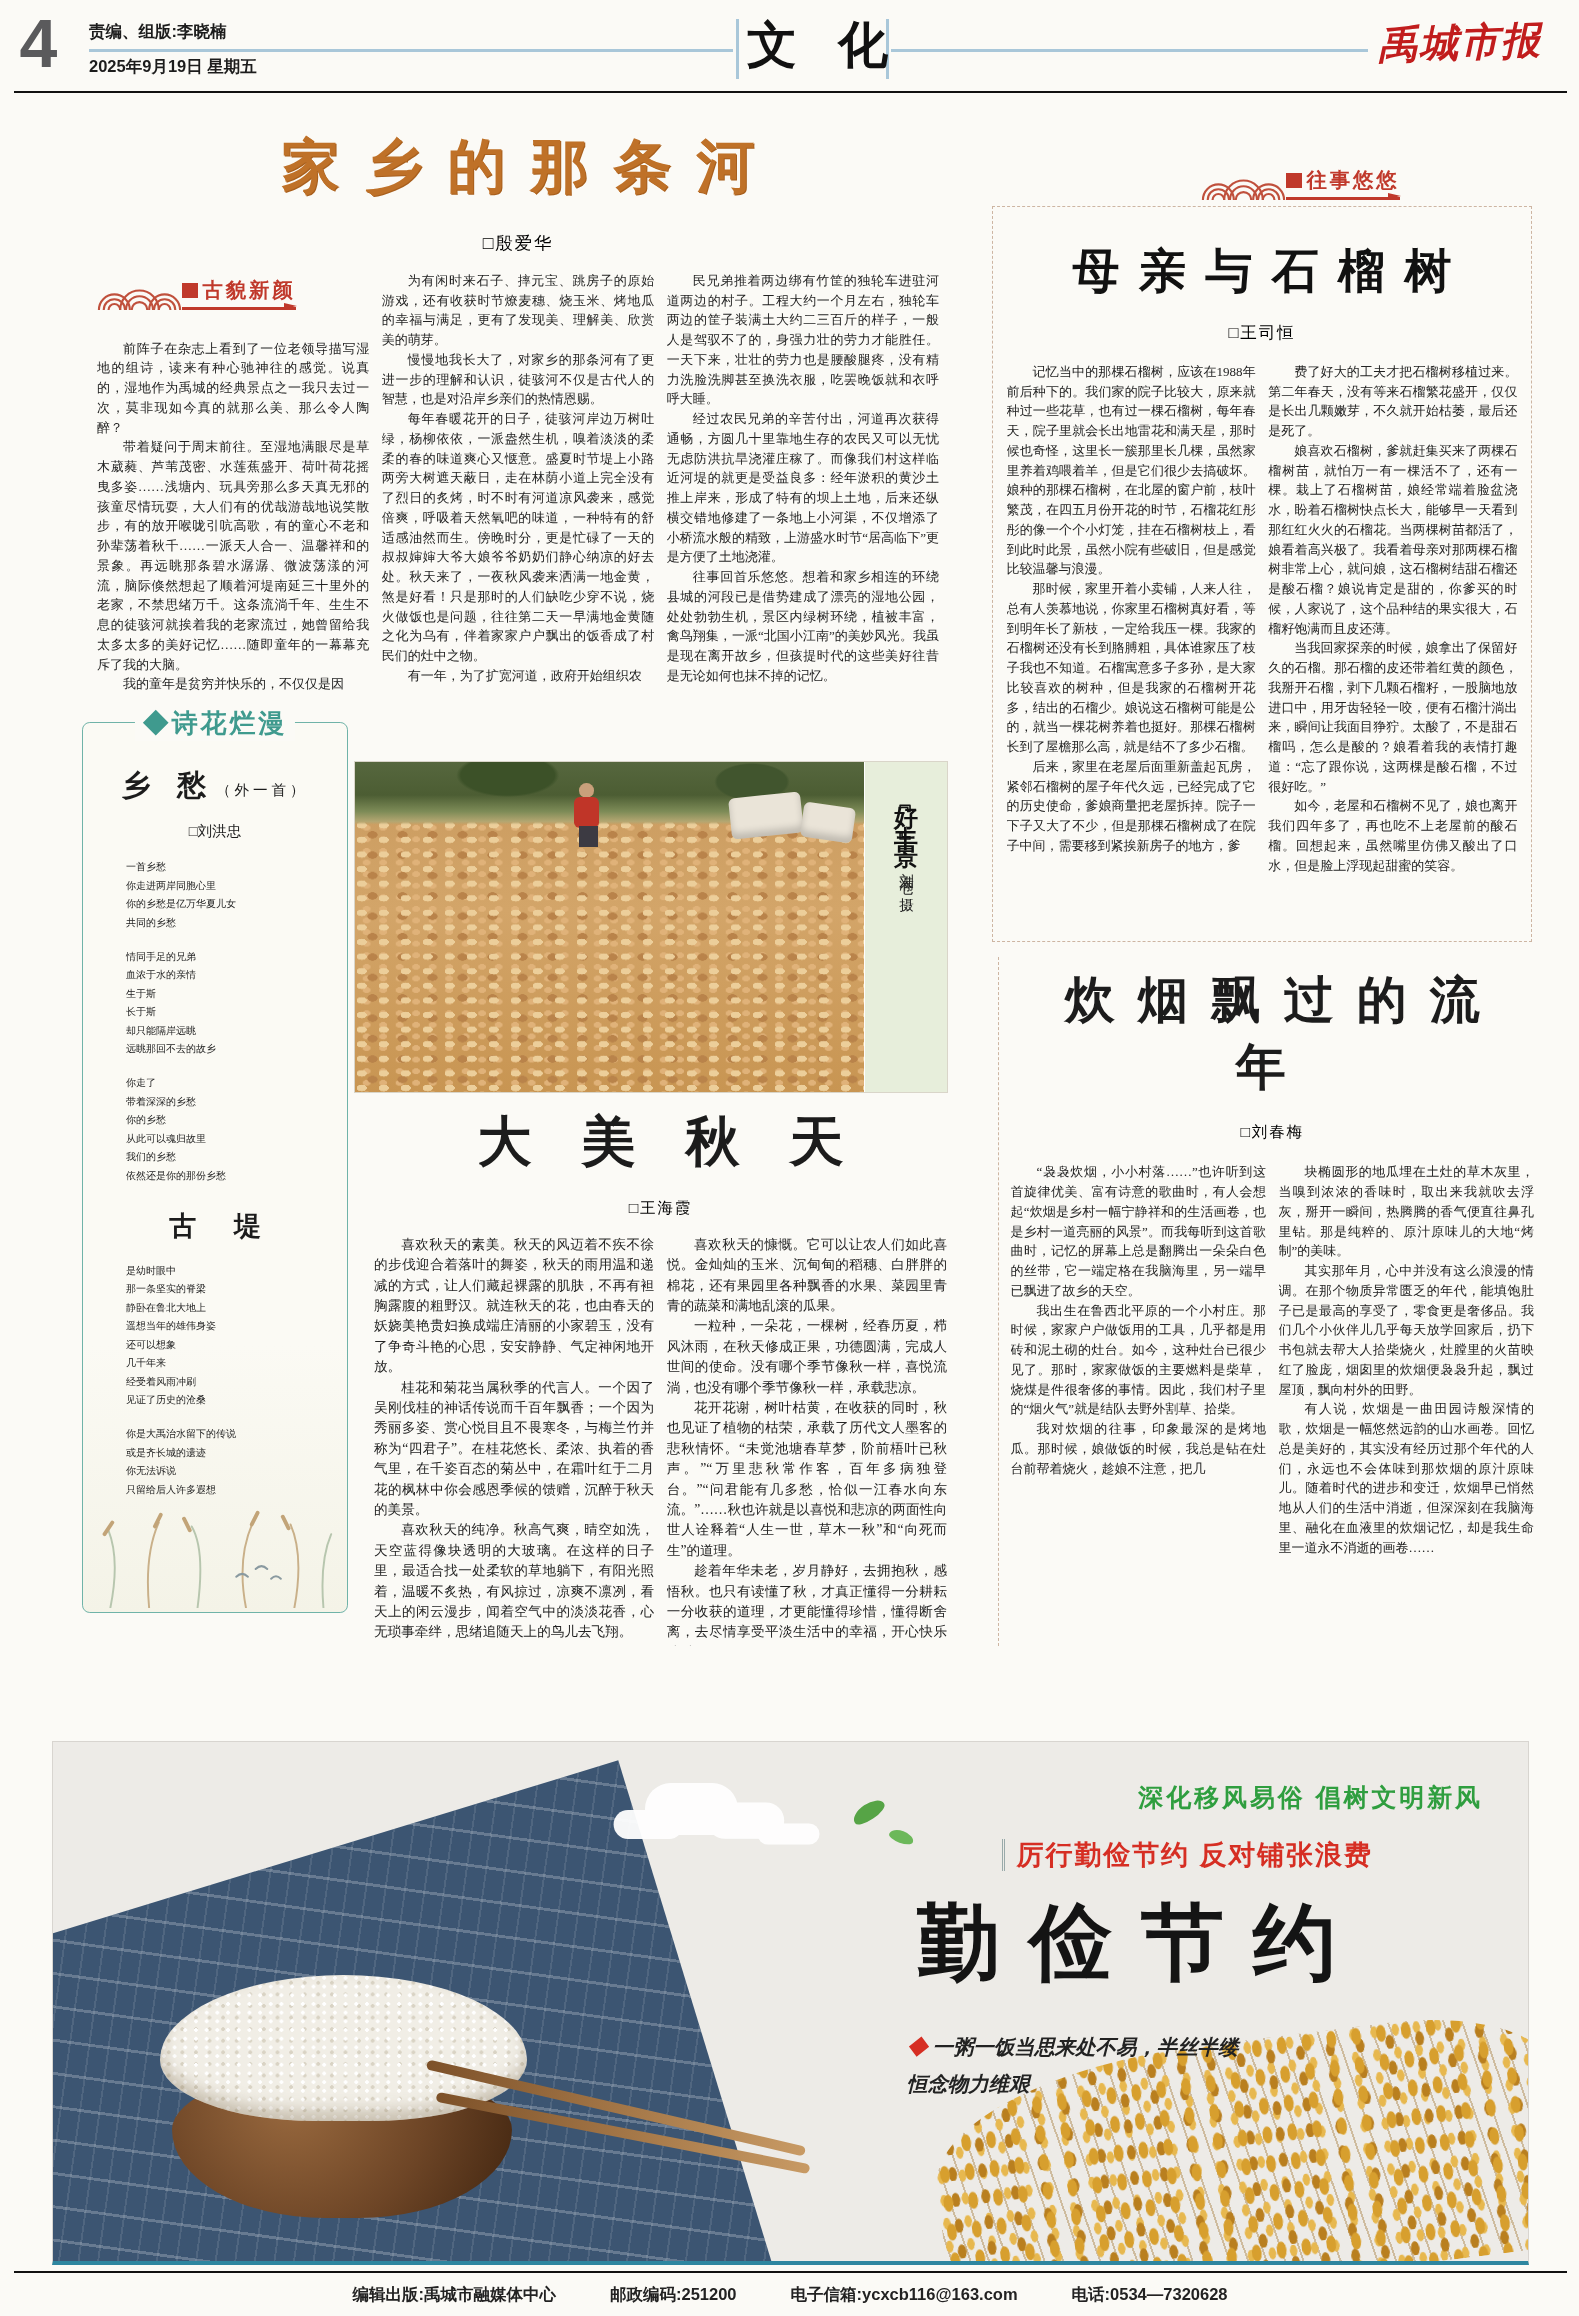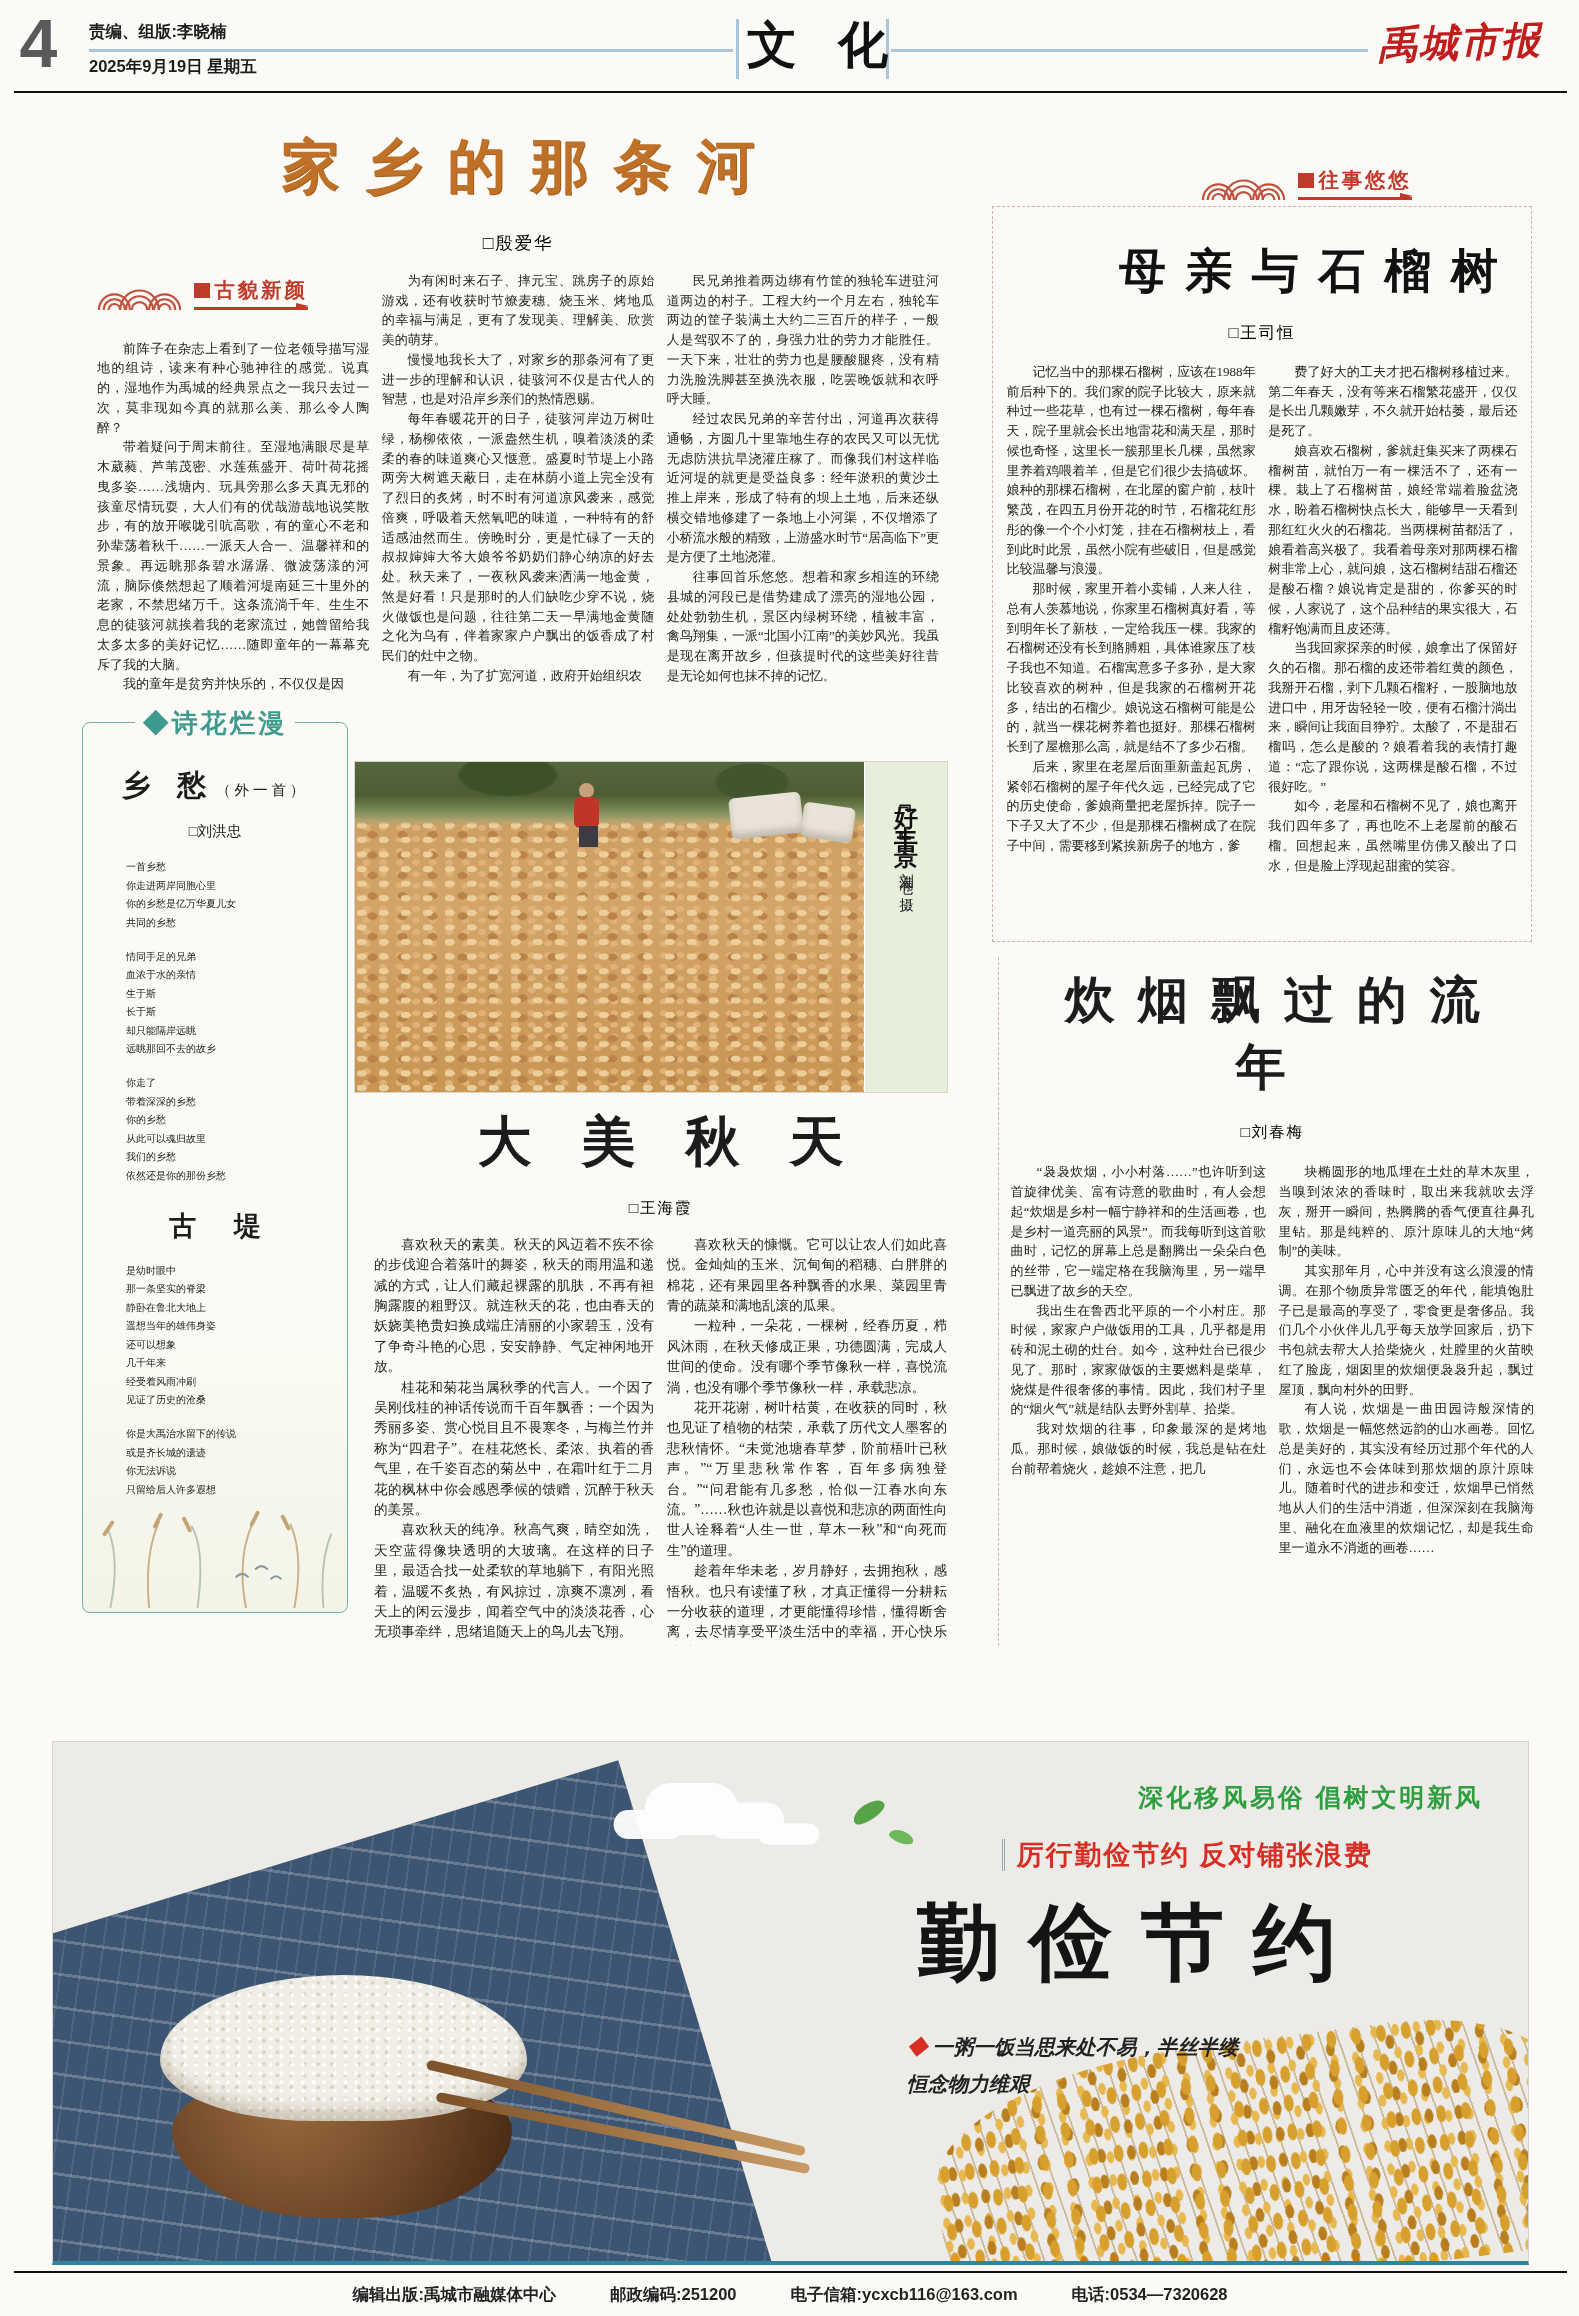--- a/index.html
+++ b/index.html
@@ -15,39 +15,39 @@
   .vb1{left:736px;} .vb2{left:886px;}
   .secttl{position:absolute;left:747px;top:11.6px;font:900 50px "Liberation Sans",sans-serif;letter-spacing:13.6px;color:#111;}
   .brand{position:absolute;left:1378px;top:15.5px;font:900 39px "Liberation Serif",serif;color:#c11d1d;
          letter-spacing:1.9px;transform:rotate(-2deg);font-style:italic;}
   .toprule{position:absolute;left:13.6px;top:91px;width:1553px;height:1.9px;background:#111;}
   
   .cols{display:flex;gap:12.6px;}
   .col{flex:1;overflow:hidden;}
   .col p{margin:0;text-indent:2em;text-align:justify;font-size:13px;line-height:1.52;color:#232323;}
   .byline{text-align:center;font-size:17.5px;color:#000000;letter-spacing:1.9px;}
-  .cloudlab{display:flex;align-items:flex-end;gap:12px;}
+  .cloudlab{display:flex;align-items:flex-end;gap:0;}
   .cloudlab svg{display:block;}
   .labtxt{font:700 20.4px "Liberation Sans",sans-serif;color:#c0392b;letter-spacing:2.9px;white-space:nowrap;}
   .sq{display:inline-block;width:15.5px;height:15.5px;background:#c0392b;margin-right:4.9px;vertical-align:-1px;}
   .swoosh{height:2.9px;background:#c0392b;position:relative;margin-top:2.9px;}
   .swoosh:after{content:"";position:absolute;right:-1.9px;top:-3.9px;border-left:13.6px solid #c0392b;
      border-top:3.9px solid transparent;border-bottom:3.9px solid transparent;}
   
   .main-art{position:absolute;left:97px;top:107px;width:842px;height:642px;}
   .main-title{text-align:center;margin-top:21.3px;font:900 58px "Liberation Sans",sans-serif;
      color:#bf7128;letter-spacing:25px;text-indent:25px;text-shadow:1px 1px 0 #a85f1d;}
   .main-author{margin-top:25px;}
   .main-cols{margin-top:15.5px;height:456px;}
   .lab-wrap{height:60px;margin-bottom:7.8px;}
   
   .stone-lab{position:absolute;left:1201px;top:161px;}
   .stone-box{position:absolute;left:992px;top:206px;width:540px;height:736px;
      border:1px dashed #cdb5a2;box-sizing:border-box;padding:33px 13.6px 7.8px;}
-  .stone-title{text-align:right;font:900 47px "Liberation Serif",serif;letter-spacing:19.4px;text-indent:19.4px;color:#111;}
+  .stone-title{text-align:center;font:900 47px "Liberation Serif",serif;letter-spacing:19.4px;text-indent:19.4px;color:#111;}
   .stone-author{margin-top:19.4px;font-size:16.5px;}
   .stone-cols{margin-top:17.5px;height:573px;}
   
   .poembox{position:absolute;left:82px;top:722px;width:266px;height:891px;border:1.9px solid #6fb3a8;
      border-radius:7.8px;box-sizing:border-box;background:linear-gradient(180deg,#fbfaf4 70%,#f4f3e7);}
   .poemlab{position:absolute;top:-17.5px;left:50%;transform:translateX(-50%);background:#fbfaf6;
      padding:0 7.8px;font:900 26px "Liberation Sans",sans-serif;color:#3f9a8e;letter-spacing:2.9px;white-space:nowrap;}
   .p1t{ text-align:center;margin-top:43px;}
   .pt-big{font:900 29px "Liberation Serif",serif;letter-spacing:9.7px;}
   .pt-sub{font-size:14.6px;letter-spacing:3.9px;}

